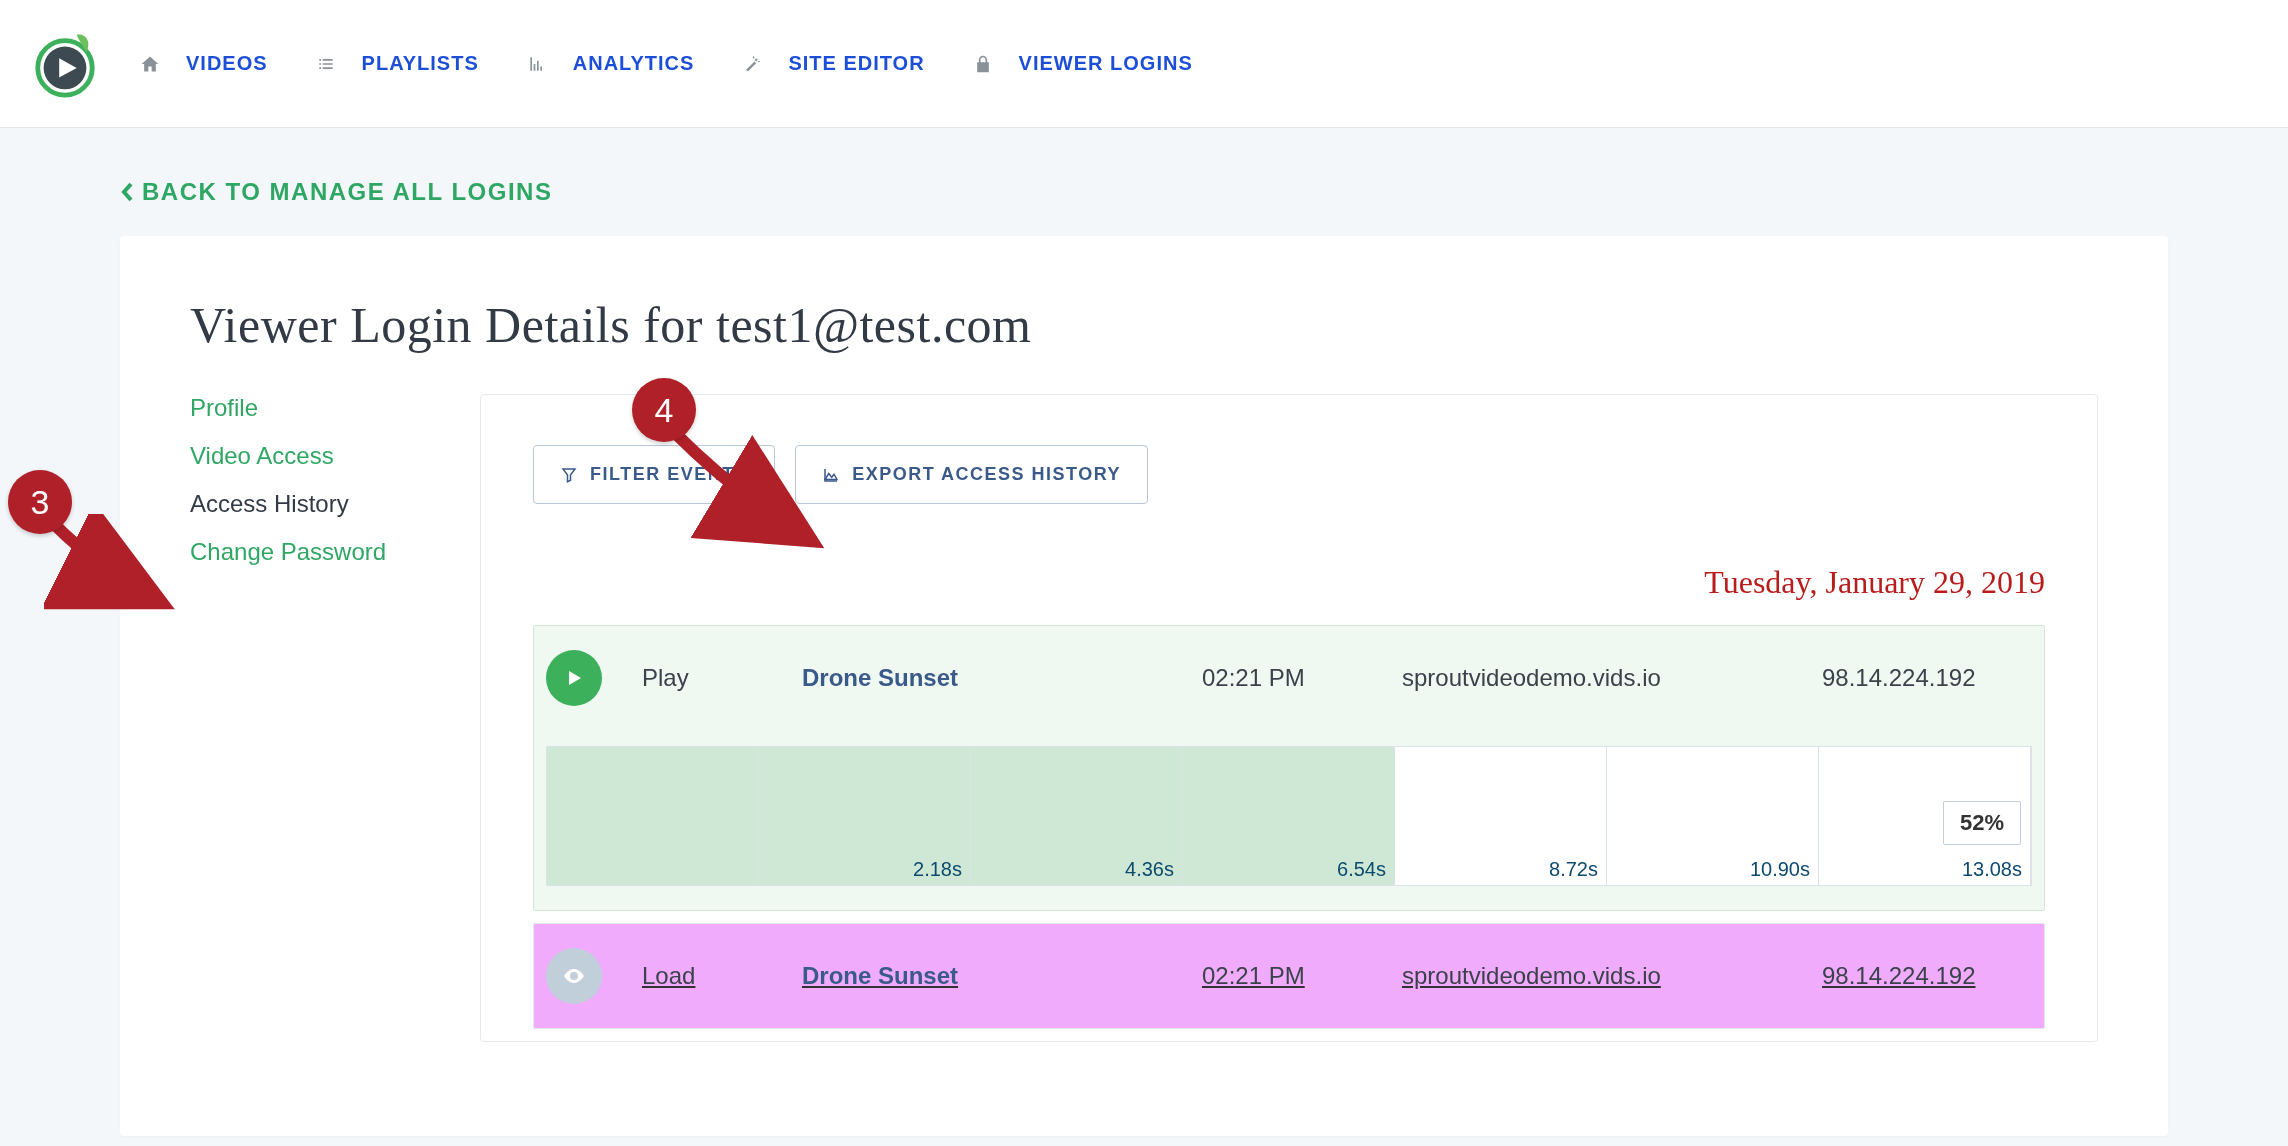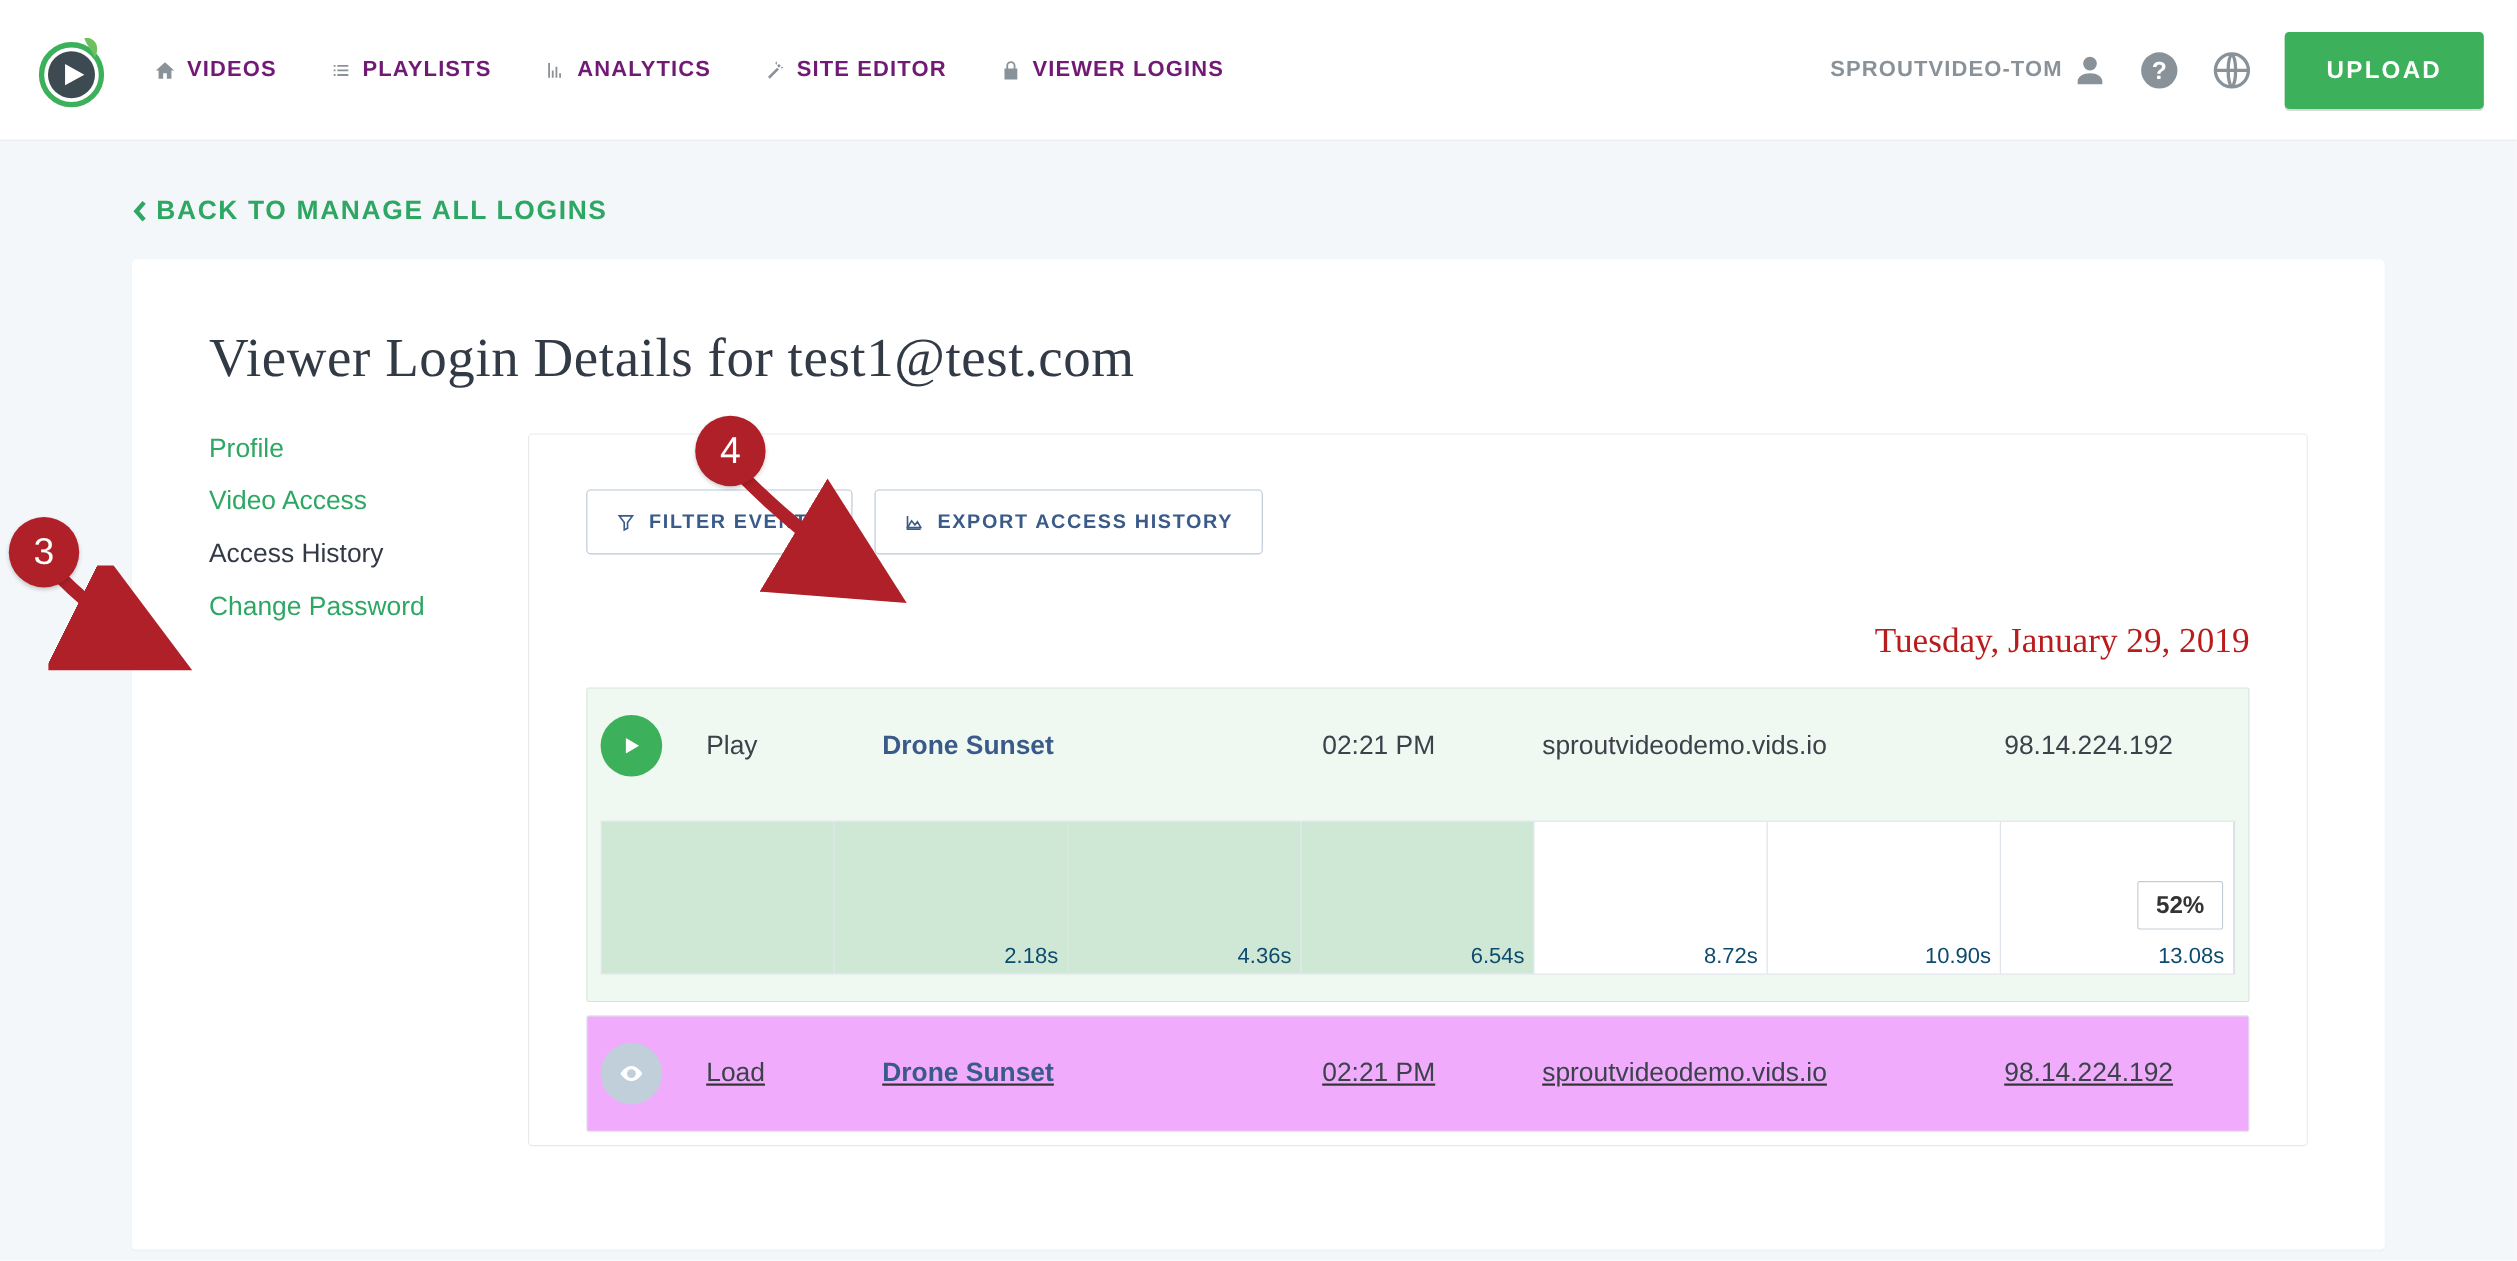--- a/index.html
+++ b/index.html
@@ -15,22 +15,22 @@
     background: #fff;
     border-bottom: 1px solid #e5e8eb;
     height: 128px;
     display: flex;
     align-items: center;
     padding: 0 30px;
   }
   .logo { width: 70px; height: 70px; margin-right: 40px; }
   .nav { display: flex; gap: 48px; flex: 1; }
   .nav-item {
-    display: flex; align-items: center; gap: 10px;
-    color: #701a75; font-weight: 700; font-size: 20px;
+    display: flex; align-items: center; gap: 26px;
+    color: #1d4ed8; font-weight: 700; font-size: 20px;
     letter-spacing: 1px; cursor: pointer; text-align: right;
   }
   .nav-icon { width: 20px; height: 20px; fill: #8a9299; }
   .topbar-right { display: flex; align-items: center; gap: 30px; }
   .user-area { display: flex; align-items: center; gap: 10px; color:#8a9299; font-weight:700; font-size:20px; letter-spacing:1px;}
   .circ-icon { width: 36px; height: 36px; fill: #8a9299; cursor:pointer;}
   .upload-btn {
     background: #3cb05b;
     color: #fff; font-weight: 700; font-size: 22px; letter-spacing: 2px;
     padding: 22px 38px; border: none; border-radius: 4px;
@@ -154,37 +154,20 @@
           <path d="M5 19l10-10 2 2L7 21zM17 5l2 2-2 2-2-2zM14 2l1 2-1 2-1-2zM20 8l2 1-2 1-1-1z"></path>
         </svg>
       <span>SITE EDITOR</span>
     </div>
     <div class="nav-item">
       <svg class="nav-icon" viewBox="0 0 24 24">
           <path d="M12 2a5 5 0 00-5 5v3H5v12h14V10h-2V7a5 5 0 00-5-5zm-3 5a3 3 0 116 0v3H9z"></path>
         </svg>
       <span>VIEWER LOGINS</span>
     </div>
-  </div>
-  <div class="topbar-right">
-    <div class="user-area">
-      <span>SPROUTVIDEO-TOM</span>
-      <svg class="circ-icon" style="width:30px;height:30px" viewBox="0 0 24 24">
-          <path d="M12 12a5 5 0 100-10 5 5 0 000 10zm0 2c-5 0-9 2.5-9 6v2h18v-2c0-3.5-4-6-9-6z"></path>
-        </svg>
-    </div>
-    <svg class="circ-icon" viewBox="0 0 24 24">
-        <circle cx="12" cy="12" r="11" fill="#8a9299"></circle>
-        <text x="12" y="17" font-size="15" font-weight="bold" text-anchor="middle" fill="#fff">?</text>
-      </svg>
-    <svg class="circ-icon" viewBox="0 0 24 24">
-        <circle cx="12" cy="12" r="10" fill="none" stroke="#8a9299" stroke-width="2"></circle>
-        <path d="M2 12h20M12 2c3 3 3 17 0 20M12 2c-3 3-3 17 0 20" fill="none" stroke="#8a9299" stroke-width="2"></path>
-      </svg>
-    <button class="upload-btn">UPLOAD</button>
   </div>
 </div>
 
 <div class="back-link">
   <svg width="16" height="24" viewBox="0 0 16 24">
       <path d="M11 4l-7 8 7 8" fill="none" stroke="#2fa764" stroke-width="4"></path>
     </svg>
   <span>BACK TO MANAGE ALL LOGINS</span>
 </div>
 

